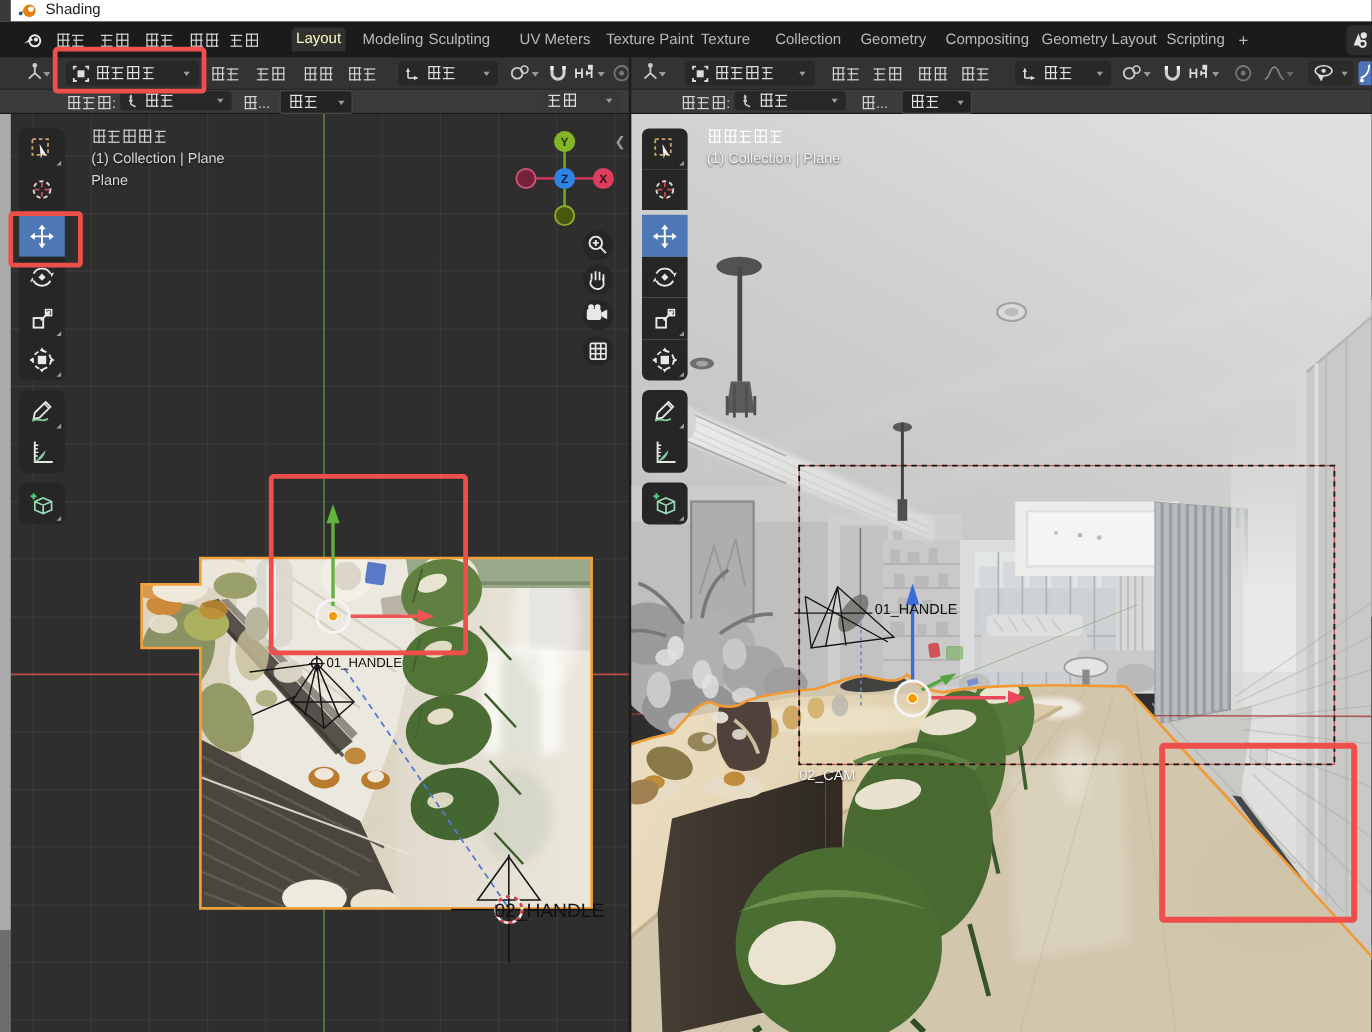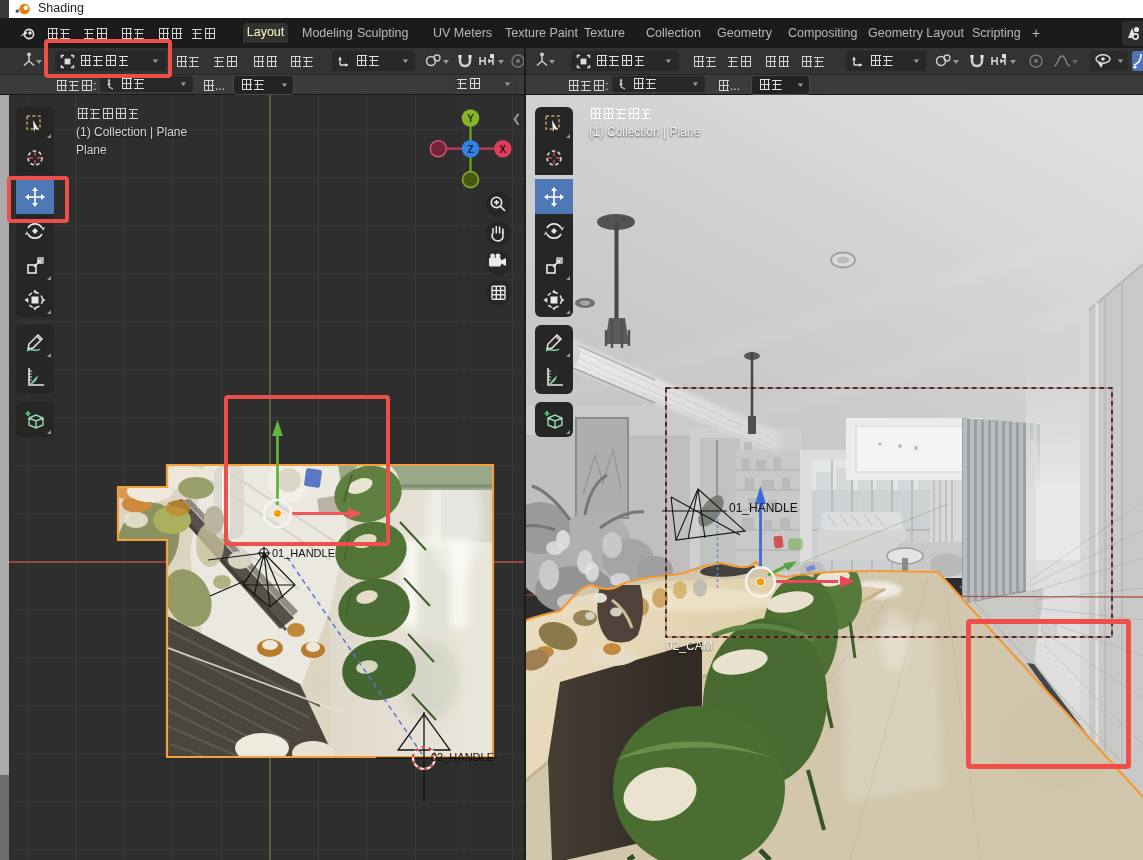--- a/index.html
+++ b/index.html
@@ -809,15 +809,15 @@
       <div style="position: absolute; right: 3px; bottom: 3px; width: 0px; height: 0px; border-left: 4px solid transparent; border-bottom: 4px solid rgb(154, 154, 154);"></div>
     </div>
   </div>
 
 <div class="redr" style="left:44px;top:39px;width:120px;height:31px;"></div>
 <div class="redr" style="left:7px;top:176px;width:54px;height:39px;"></div>
 <div class="redr" style="left:224px;top:395px;width:158px;height:143px;"></div>
 <div class="redr" style="left:966px;top:619px;width:155px;height:140px;border-width:5px;"></div>
 
 <div class="abs" style="left:272px;top:547px;font-size:11px;color:#101010;z-index:6">01_HANDLE</div>
-<div class="abs" style="left:431px;top:751px;font-size:11px;color:#101010;z-index:6">02_HANDLE</div>
+<div class="abs" style="left:412px;top:751px;font-size:16px;color:#101010;z-index:6">02_HANDLE</div>
 <div class="abs" style="left:729px;top:501px;font-size:12px;color:#101010;z-index:6">01_HANDLE</div>
 <div class="abs" style="left:666px;top:639px;font-size:12px;color:#f5f5f5;text-shadow:0 1px 2px rgba(0,0,0,.6);z-index:6">02_CAM</div>
 
 </body></html>

